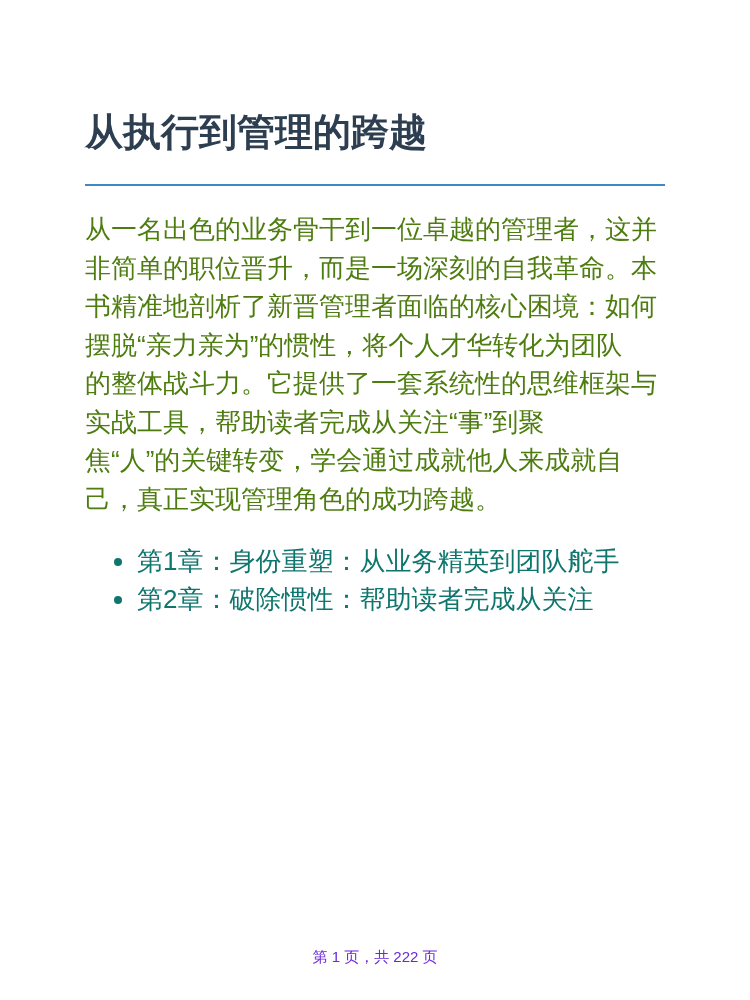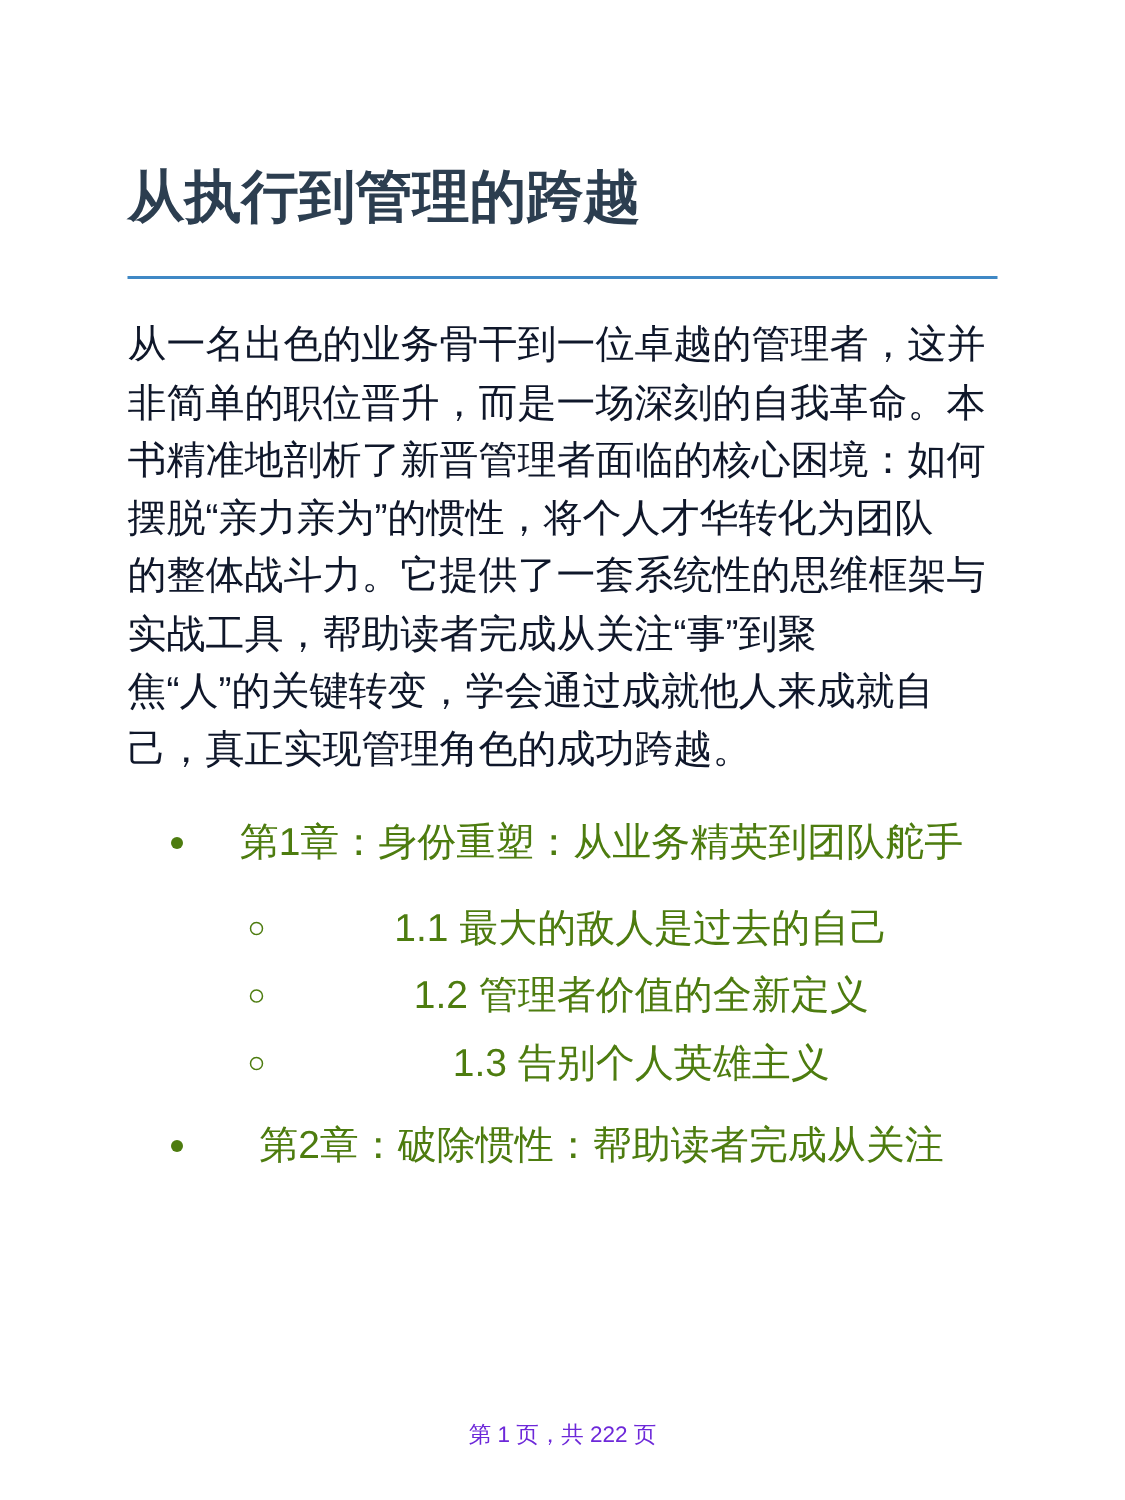--- a/index.html
+++ b/index.html
@@ -33,32 +33,31 @@
     line-height: 34px;
     font-weight: bold;
     color: #e04b34;
   }
   .abstract-heading { margin-top: 42px; }
   .abstract-text {
     margin: 24px 0 0 0;
     width: 600px;
     font-size: 26px;
     line-height: 38.5px;
-    color: #0f172a;
+    color: #4d7c0f;
     white-space: pre-line;
   }
   .toc-heading { margin-top: 44px; }
 
   .chapter-list {
     list-style-type: disc;
     margin: 24px 0 0 0;
     padding-left: 52px;
     font-size: 26px;
-    color: #4d7c0f;
-    text-align: center;
+    color: #0f766e;
   }
   .chapter-list > li { line-height: 38px; }
   .section-list {
     list-style-type: circle;
     margin: 19px 0 0 0;
     padding-left: 53px;
   }
   .section-list > li {
     line-height: 38px;
     margin-bottom: 7px;
@@ -93,25 +92,20 @@
 摆脱“亲力亲为”的惯性，将个人才华转化为团队
 的整体战斗力。它提供了一套系统性的思维框架与
 实战工具，帮助读者完成从关注“事”到聚
 焦“人”的关键转变，学会通过成就他人来成就自
 己，真正实现管理角色的成功跨越。</p>
 
 
     <ul class="chapter-list">
       <li>
         <span>第1章：身份重塑：从业务精英到团队舵手</span>
-        <ul class="section-list">
-          <li>1.1 最大的敌人是过去的自己</li>
-          <li>1.2 管理者价值的全新定义</li>
-          <li>1.3 告别个人英雄主义</li>
-        </ul>
       </li>
       <li>
         <span>第2章：破除惯性：帮助读者完成从关注</span>
       </li>
     </ul>
 
   </div>
 
   <div class="page-footer">第 1 页，共 222 页</div>
 </div>

